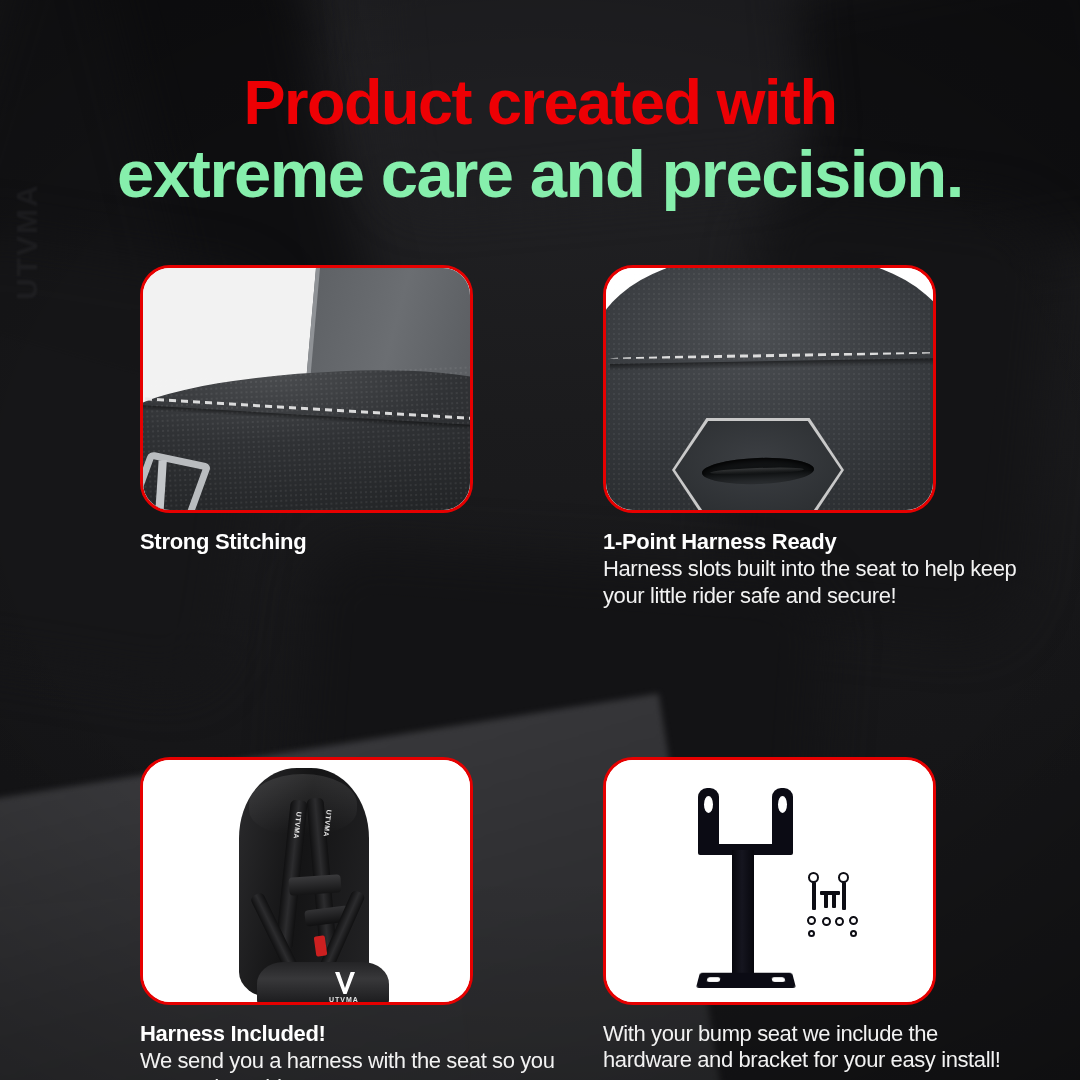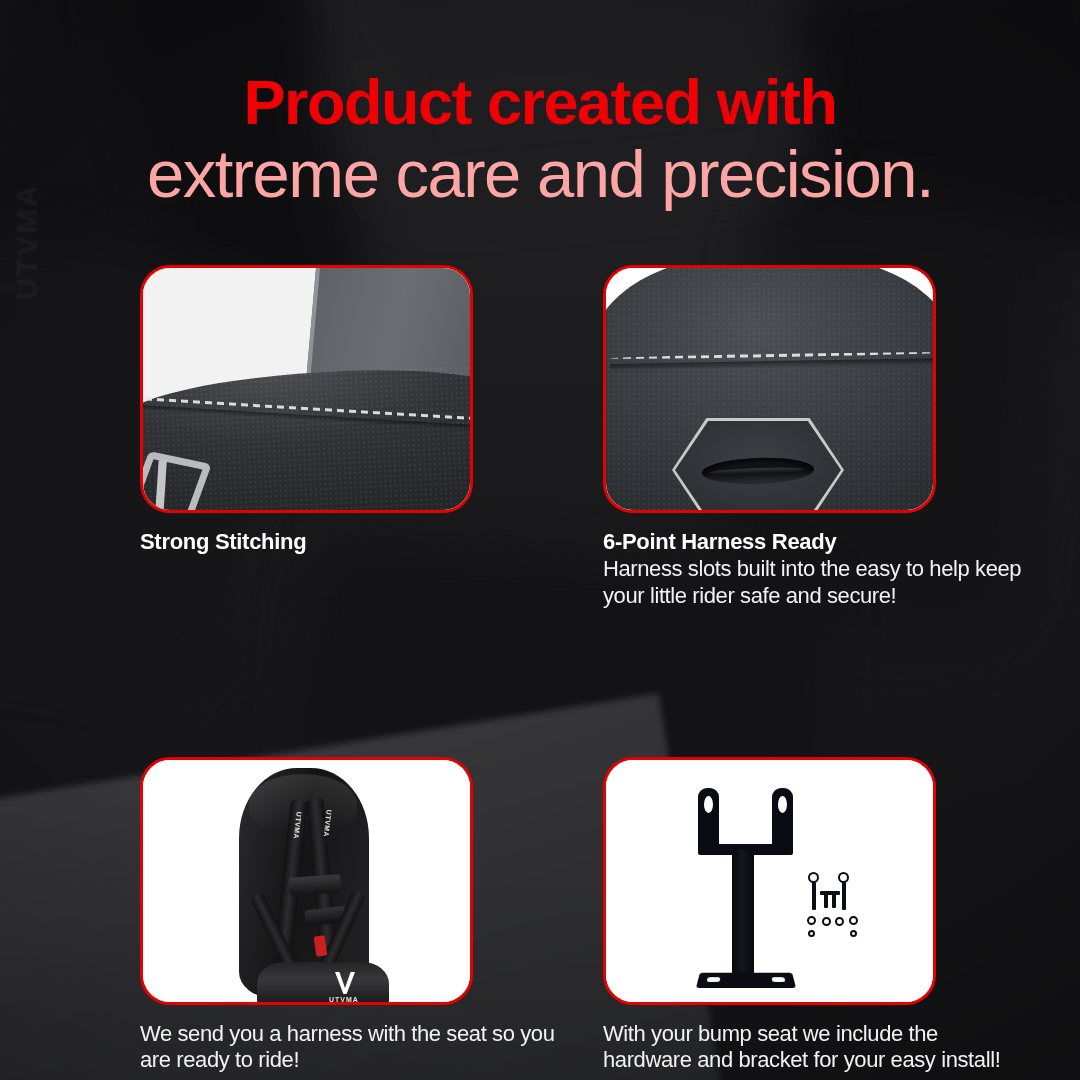--- a/index.html
+++ b/index.html
@@ -81,22 +81,22 @@
   }
   .headline-l1 {
     display:block;
     font-size:63px; font-weight:700;
     color:#ee0004;
     white-space:nowrap;
   }
   .headline-l2 {
     display:block;
     margin-top:8px;
-    font-size:67px; font-weight:400;
-    color:#fca5a5;
+    font-size:67px; font-weight:700;
+    color:#86efac;
     white-space:nowrap;
   }
 
   
   .grid {
     position:absolute;
     left:140px; top:265px;
     width:805px;
     display:grid;
     grid-template-columns:333px 333px;
@@ -381,22 +381,22 @@
           </div>
           <div class="p2-topstitch-sh"></div>
           <div class="p2-topstitch"></div>
           <div class="p2-hex">
             <div class="p2-hex-in"></div>
           </div>
           <div class="p2-slot"></div>
         </div>
       </div>
       <div class="caption">
-        <div class="cap-title">6-Point Harness Ready</div>
-        <div class="cap-body">Harness slots built into the easy to help keep your little rider safe and secure!</div>
+        <div class="cap-title">1-Point Harness Ready</div>
+        <div class="cap-body">Harness slots built into the seat to help keep your little rider safe and secure!</div>
       </div>
     </div>
 
     <div class="cell r2">
       <div class="card-frame">
         <div class="photo">
           <div class="p3-bg"></div>
           <div class="p3-seat"></div>
           <div class="p3-seat-hl"></div>
           <div class="p3-strap p3-strapL"></div>
@@ -407,20 +407,21 @@
           <div class="p3-buckle2"></div>
           <div class="p3-strap p3-lapL"></div>
           <div class="p3-strap p3-lapR"></div>
           <div class="p3-redtab"></div>
           <div class="p3-base"></div>
           <div class="p3-logo"></div>
           <div class="p3-logo-text">UTVMA</div>
         </div>
       </div>
       <div class="caption">
+        <div class="cap-title">Harness Included!</div>
         <div class="cap-body">We send you a harness with the seat so you are ready to ride!</div>
       </div>
     </div>
 
     <div class="cell r2">
       <div class="card-frame">
         <div class="photo">
           <div class="p4-bg"></div>
           <div class="p4-armL"></div>
           <div class="p4-armR"></div>

